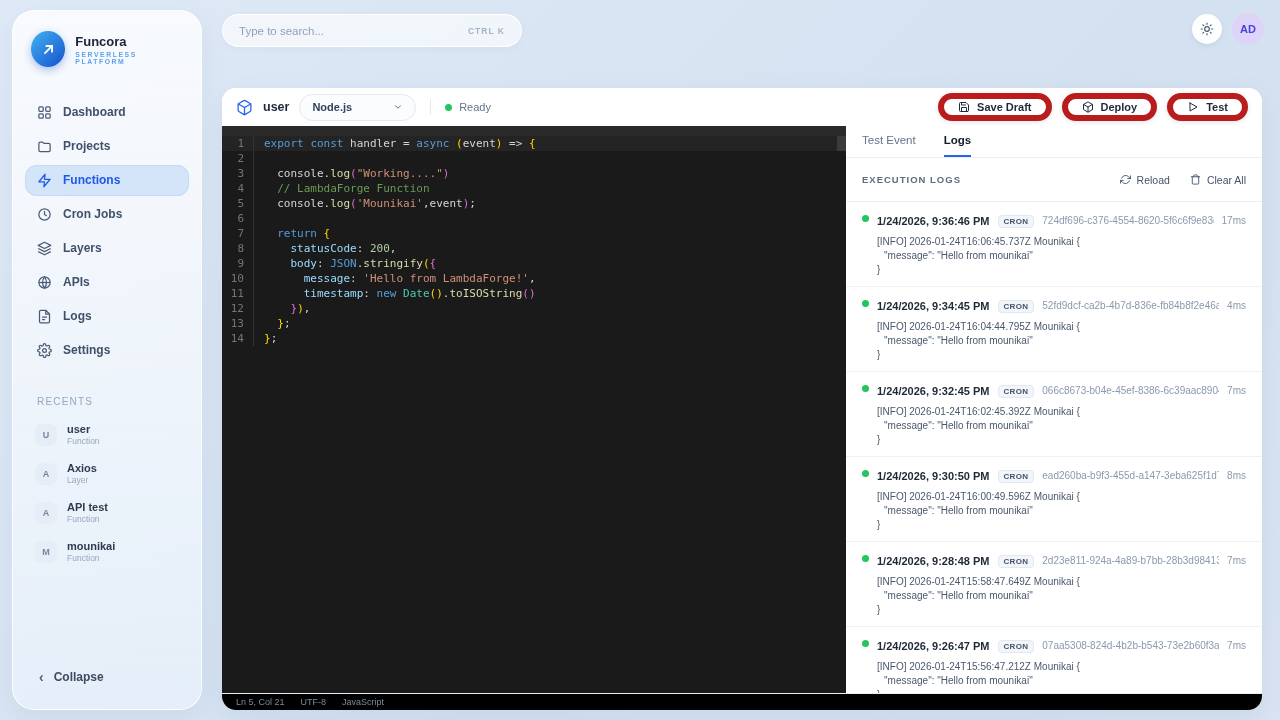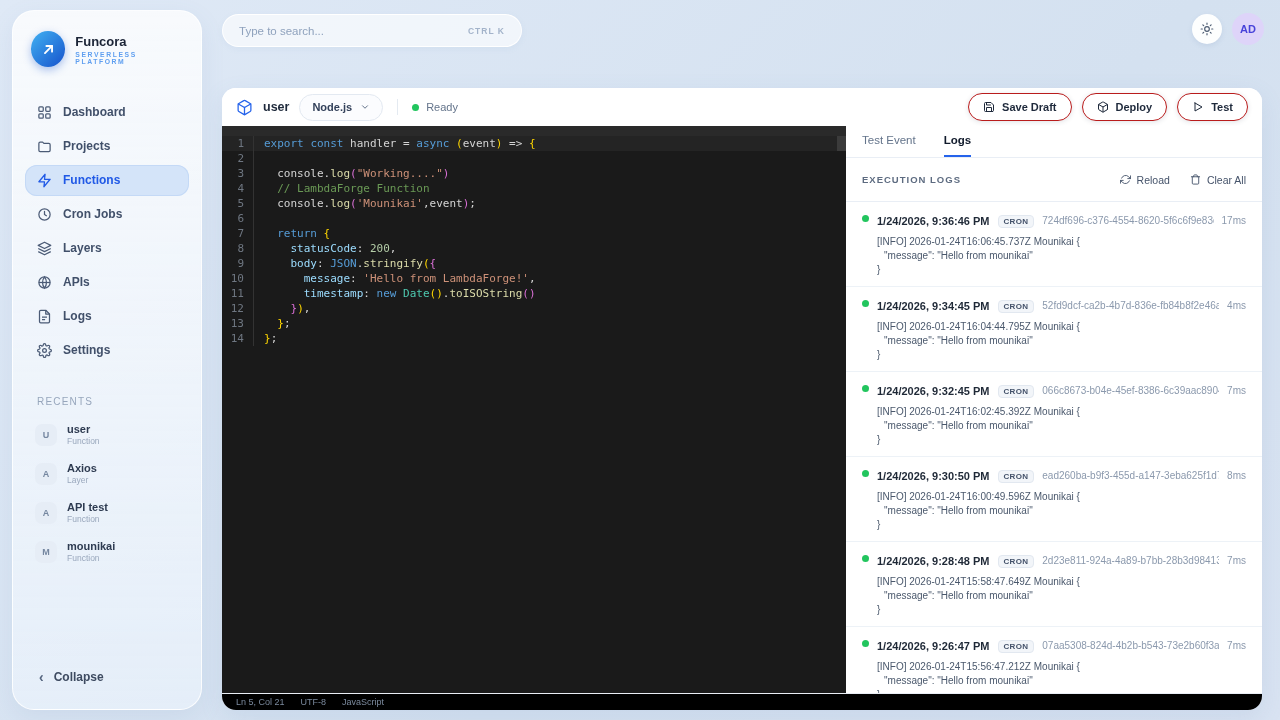--- a/index.html
+++ b/index.html
@@ -39,28 +39,28 @@
   .theme-btn { width:30px; height:30px; border-radius:50%; background:#fdfefe; border:none; color:#4d5c72; display:flex; align-items:center; justify-content:center; cursor:pointer; box-shadow:0 2px 5px rgba(120,150,190,.18); }
   .theme-btn svg { width:14px; height:14px; }
   .avatar { width:32px; height:32px; border-radius:50%; background:#ded4f9; color:#4843da; font-size:11px; font-weight:700; display:flex; align-items:center; justify-content:center; cursor:pointer; }
 
   
   .card { position:absolute; left:222px; top:88px; right:18px; bottom:10px; background:#ffffff; border-radius:14px; overflow:hidden; box-shadow:0 8px 24px rgba(100,130,180,.12); }
   .card-header { height:38px; display:flex; align-items:center; gap:10px; padding:0 14px; background:#fff; }
   .fn-icon { width:17px; height:17px; color:#2563eb; display:flex; }
   .fn-icon svg { width:17px; height:17px; }
   .fn-name { font-size:12.5px; font-weight:700; color:#1e293b; }
-  .runtime-select { height:27px; padding:0 12px; border-radius:14px; border:1px solid #e3e9f1; background:#fbfcfe; font-size:11px; font-weight:600; color:#33415a; display:flex; align-items:center; gap:8px; cursor:pointer; }
+  .runtime-select { height:27px; padding:0 12px; border-radius:14px; border:1px solid #e3e9f1; background:#fbfcfe; font-size:11px; font-weight:600; color:#33415a; display:flex; align-items:center; gap:41px; cursor:pointer; }
   .runtime-select svg { width:10px; height:10px; color:#64748b; }
   .hdr-div { width:1px; height:16px; background:#e4eaf1; margin:0 4px; }
   .status { display:flex; align-items:center; gap:7px; }
   .status-dot { width:7px; height:7px; border-radius:50%; background:#22c55e; }
   .status-text { font-size:11px; color:#64748b; }
   .hdr-spacer { flex:1; }
-  .hbtn { height:28px; padding:0 14px; border-radius:14px; background:#fff; border:1px solid #b91c1c; box-shadow:0 1px 5px rgba(30,41,59,.13); font-size:11px; font-weight:600; color:#1e293b; display:flex; align-items:center; gap:7px; cursor:pointer; font-family:"Liberation Sans",sans-serif; }
+  .hbtn { height:28px; padding:0 14px; border-radius:14px; background:#fff; border:6px solid #b91c1c; box-shadow:0 1px 5px rgba(30,41,59,.13); font-size:11px; font-weight:600; color:#1e293b; display:flex; align-items:center; gap:7px; cursor:pointer; font-family:"Liberation Sans",sans-serif; }
   .hbtn svg { width:12px; height:12px; }
   .hdr-buttons { display:flex; gap:10px; }
 
   .card-body { position:absolute; top:38px; left:0; right:0; bottom:17px; display:flex; }
 
   
   .editor { width:624px; flex:none; background:#1a1a1a; font-family:"DejaVu Sans Mono", monospace; font-size:11px; position:relative; overflow:hidden; }
   .code-top { height:10px; background:#2a2a2a; }
   .ed-sb { position:absolute; top:10px; right:0; width:9px; height:15px; background:#3b3b3b; }
   .code-line { display:flex; height:15px; line-height:15px; white-space:pre; }

